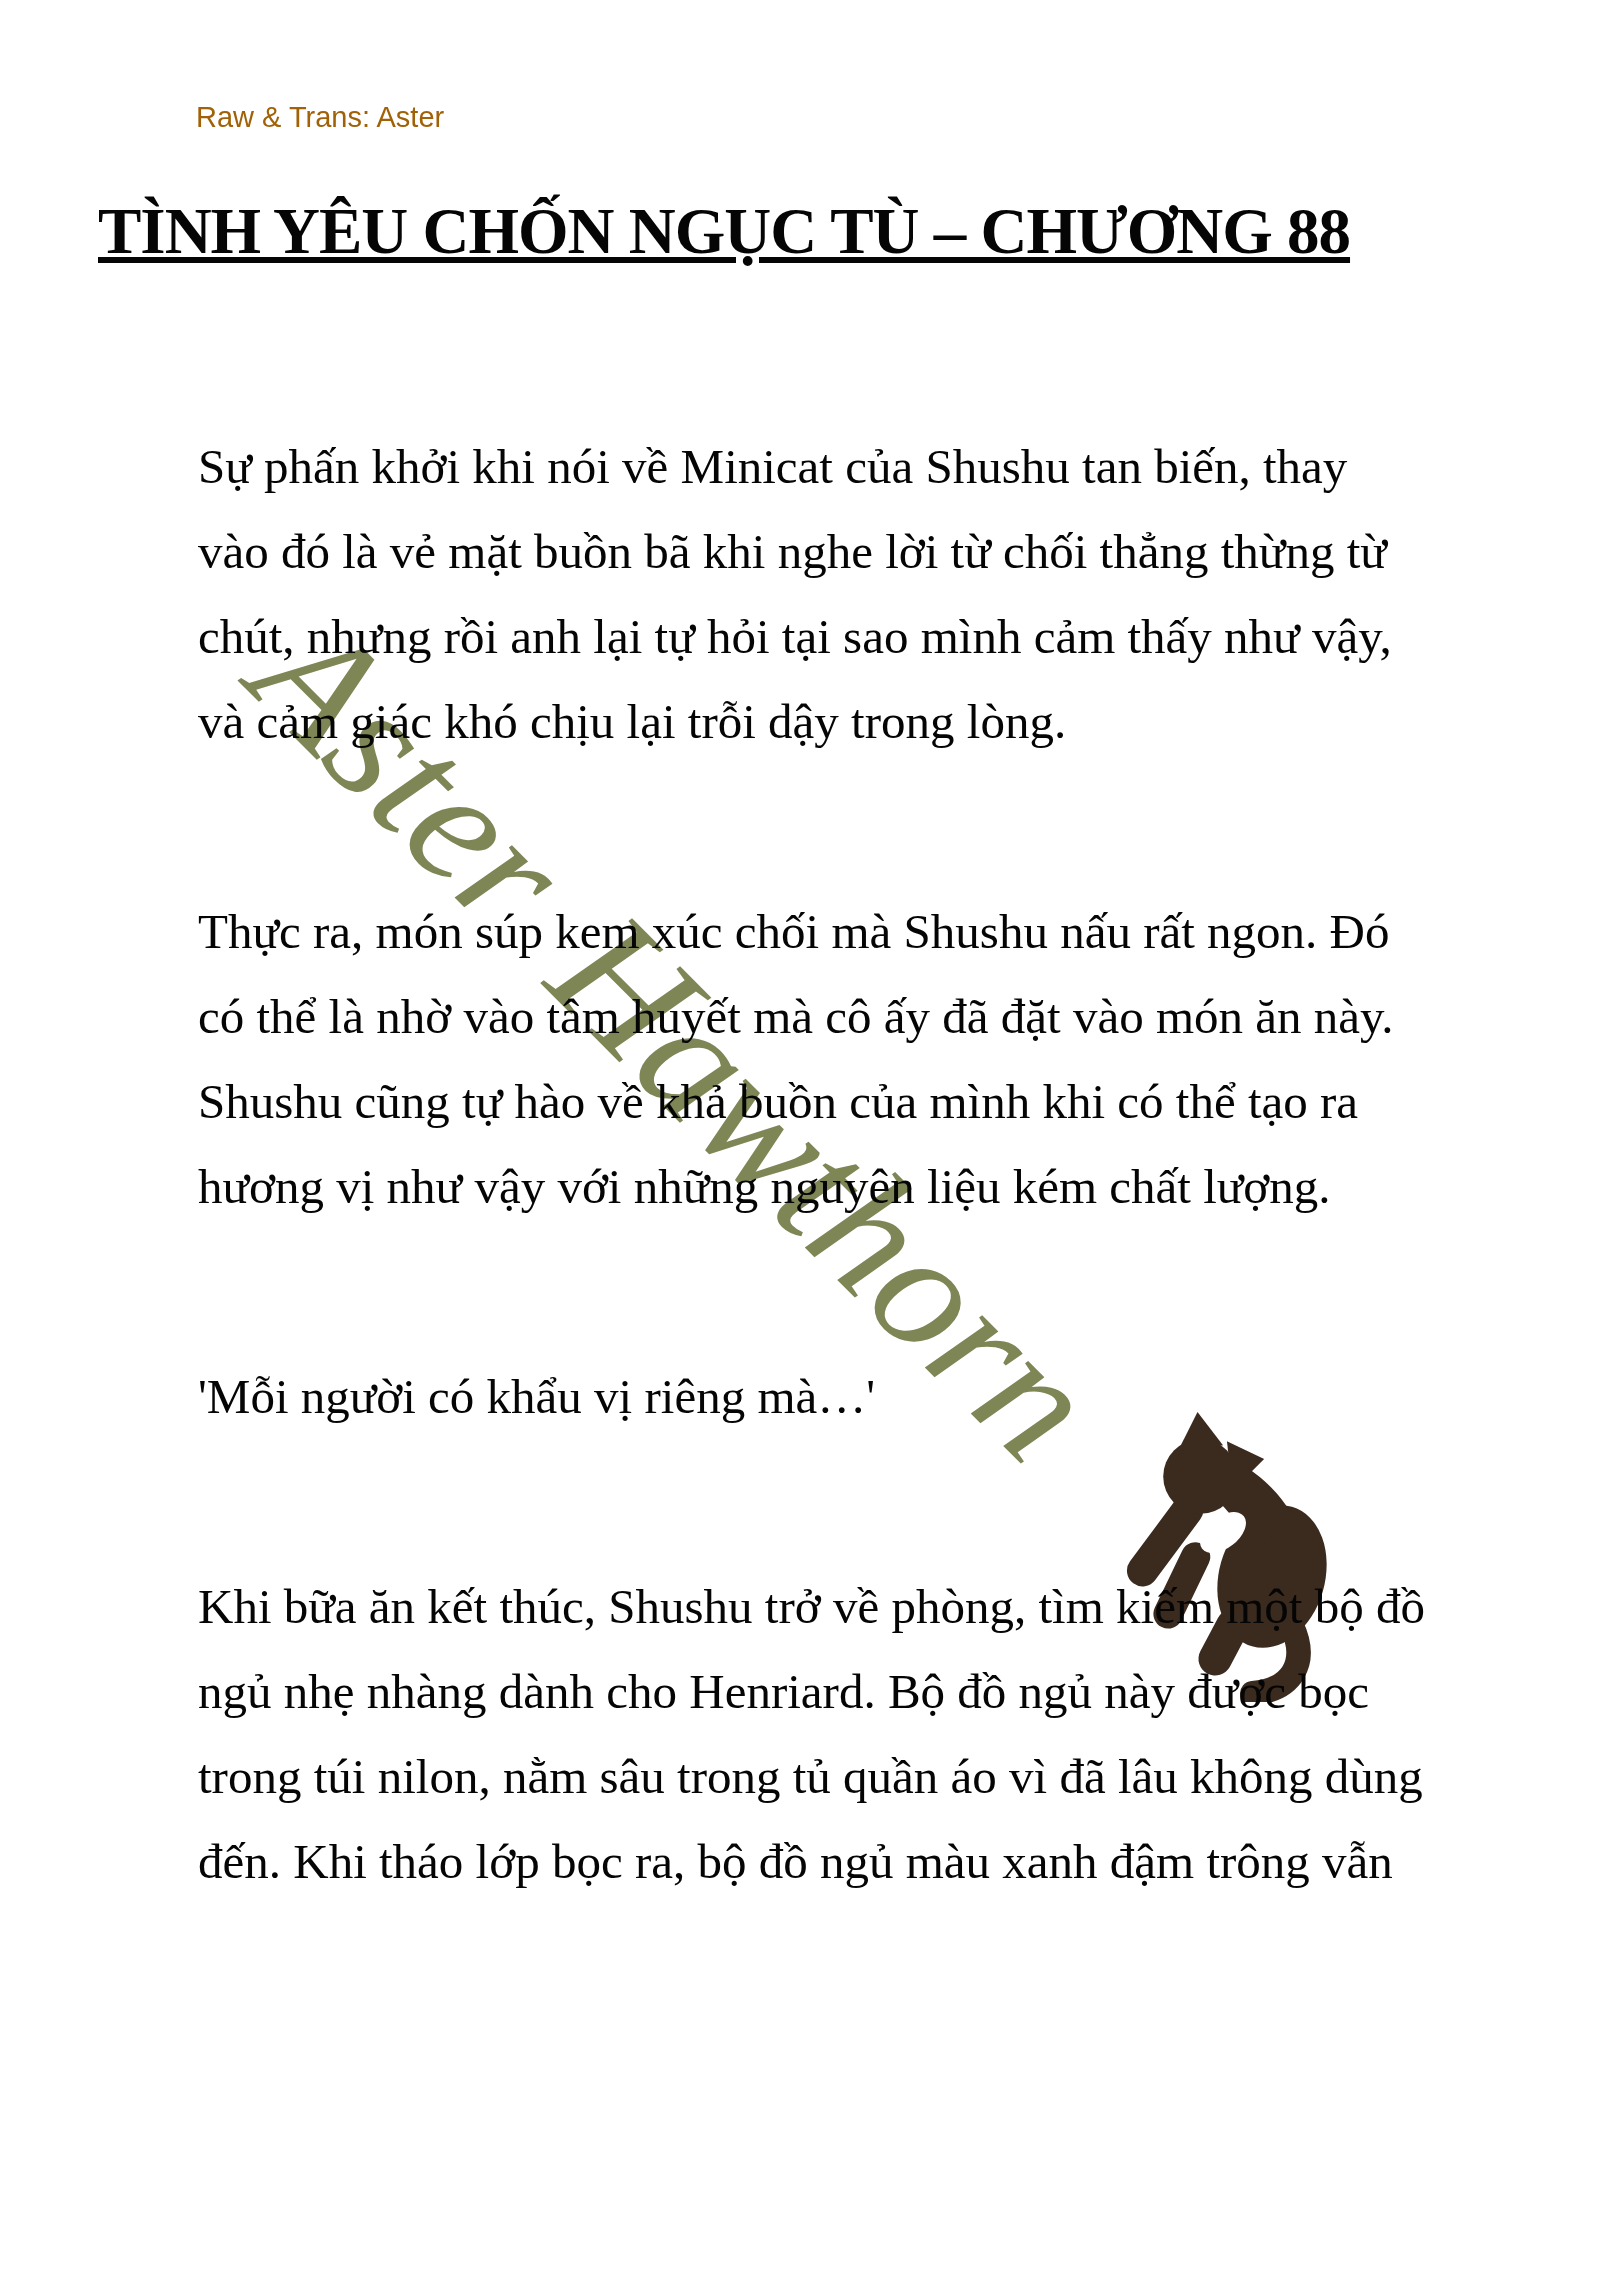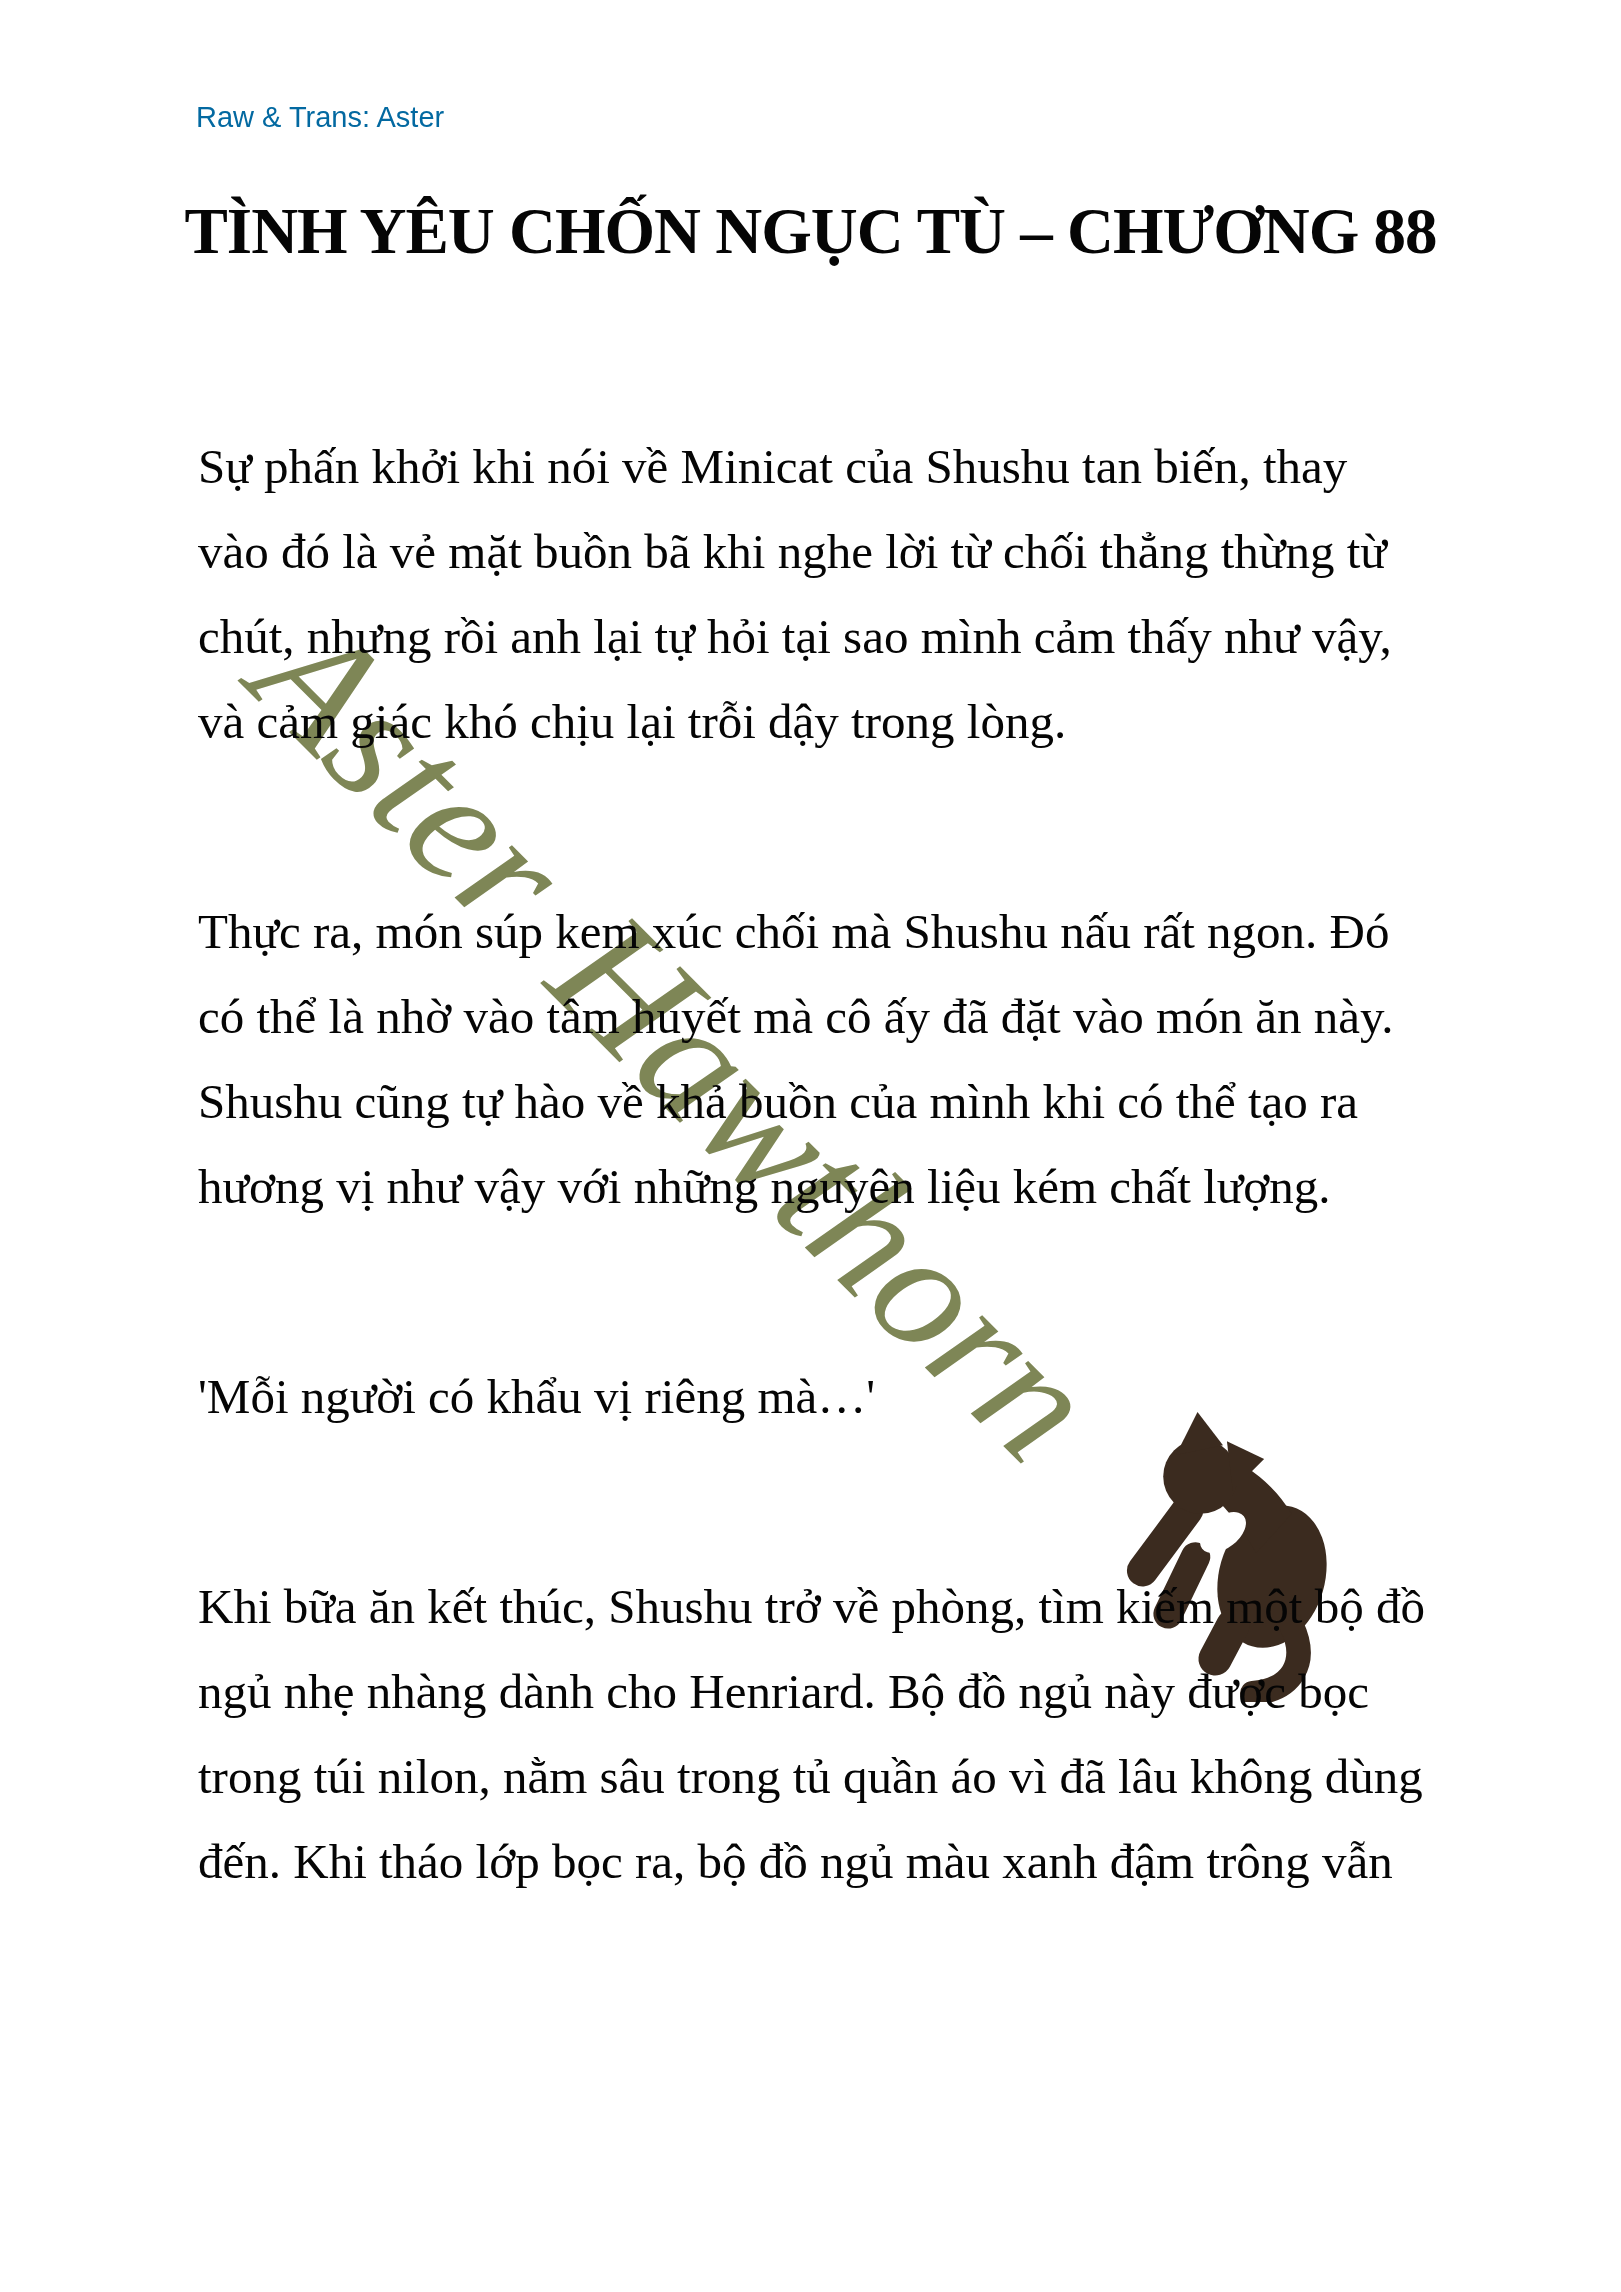--- a/index.html
+++ b/index.html
@@ -9,32 +9,32 @@
     background:#ffffff;
     overflow:hidden;
     font-family:"Liberation Serif", serif;
     color:#050505;
   }
   #credit{
     position:absolute;
     left:196px;top:101px;
     font-family:"Liberation Sans", sans-serif;
     font-size:29px;
-    color:#0369a1;
+    color:#a16207;
     white-space:nowrap;
     text-align:center;
   }
   #title{
     position:absolute;
     left:98px;right:98px;top:194px;
-    text-align:center;
     font-weight:bold;
     font-size:65px;
     letter-spacing:-1px;
     white-space:nowrap;
+    text-decoration:underline;
   }
   #watermark{
     position:absolute;
     left:353px;top:578px;
     font-size:169px;
     font-style:italic;
     font-family:"Liberation Serif", serif;
     color:#7E8656;
     white-space:nowrap;
     word-spacing:21.6px;

